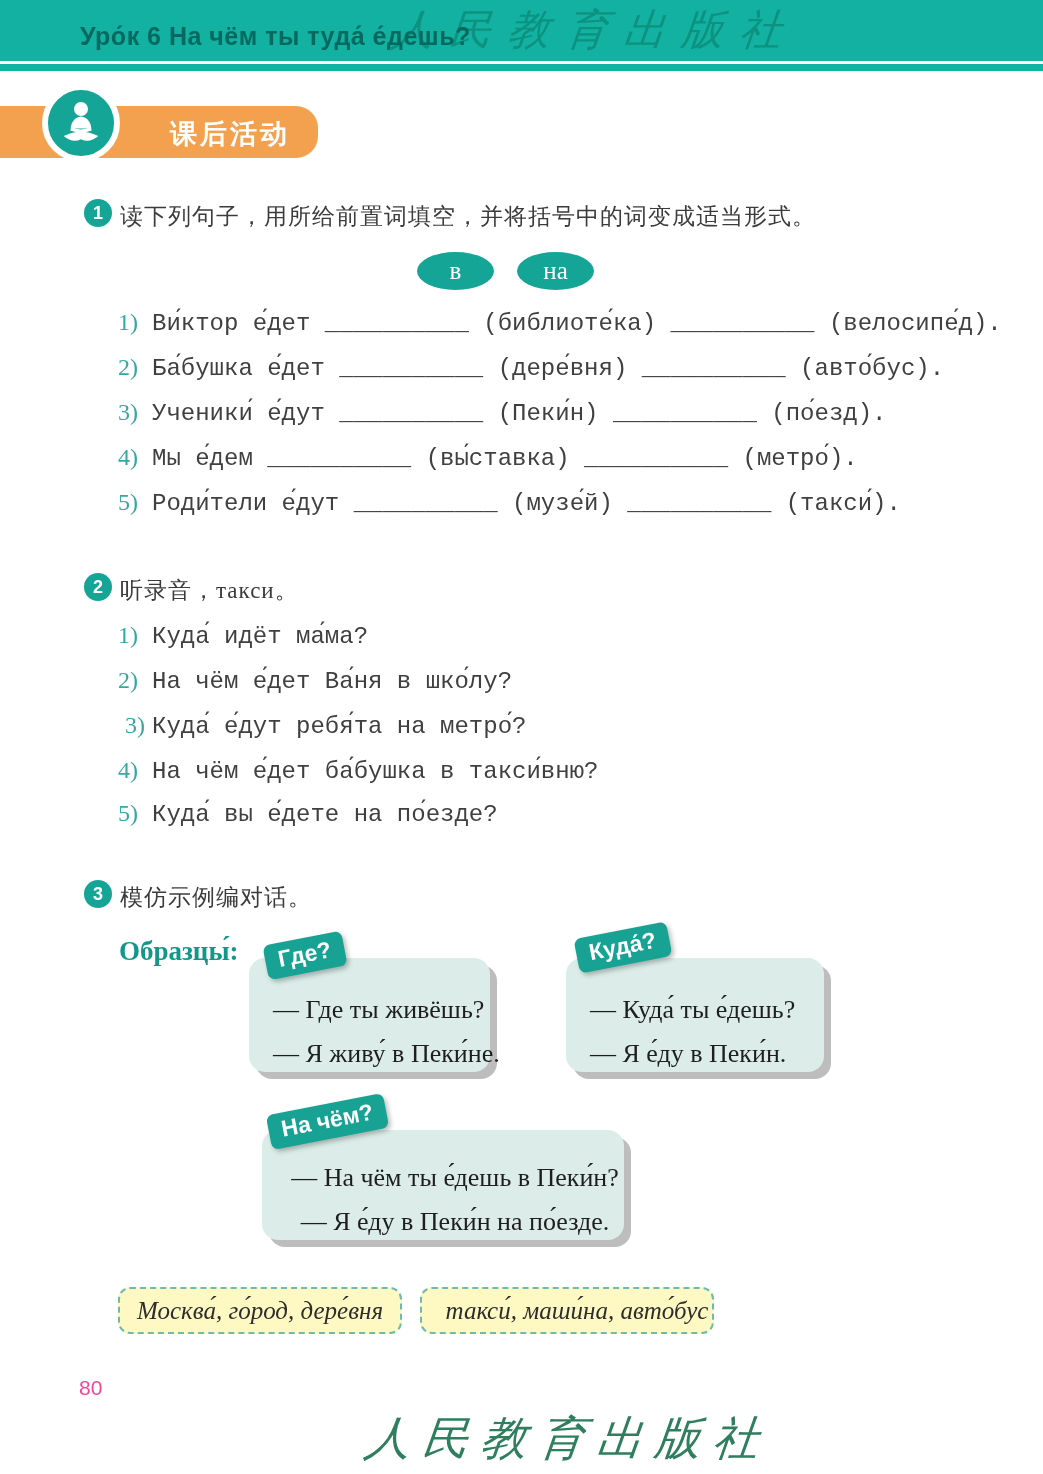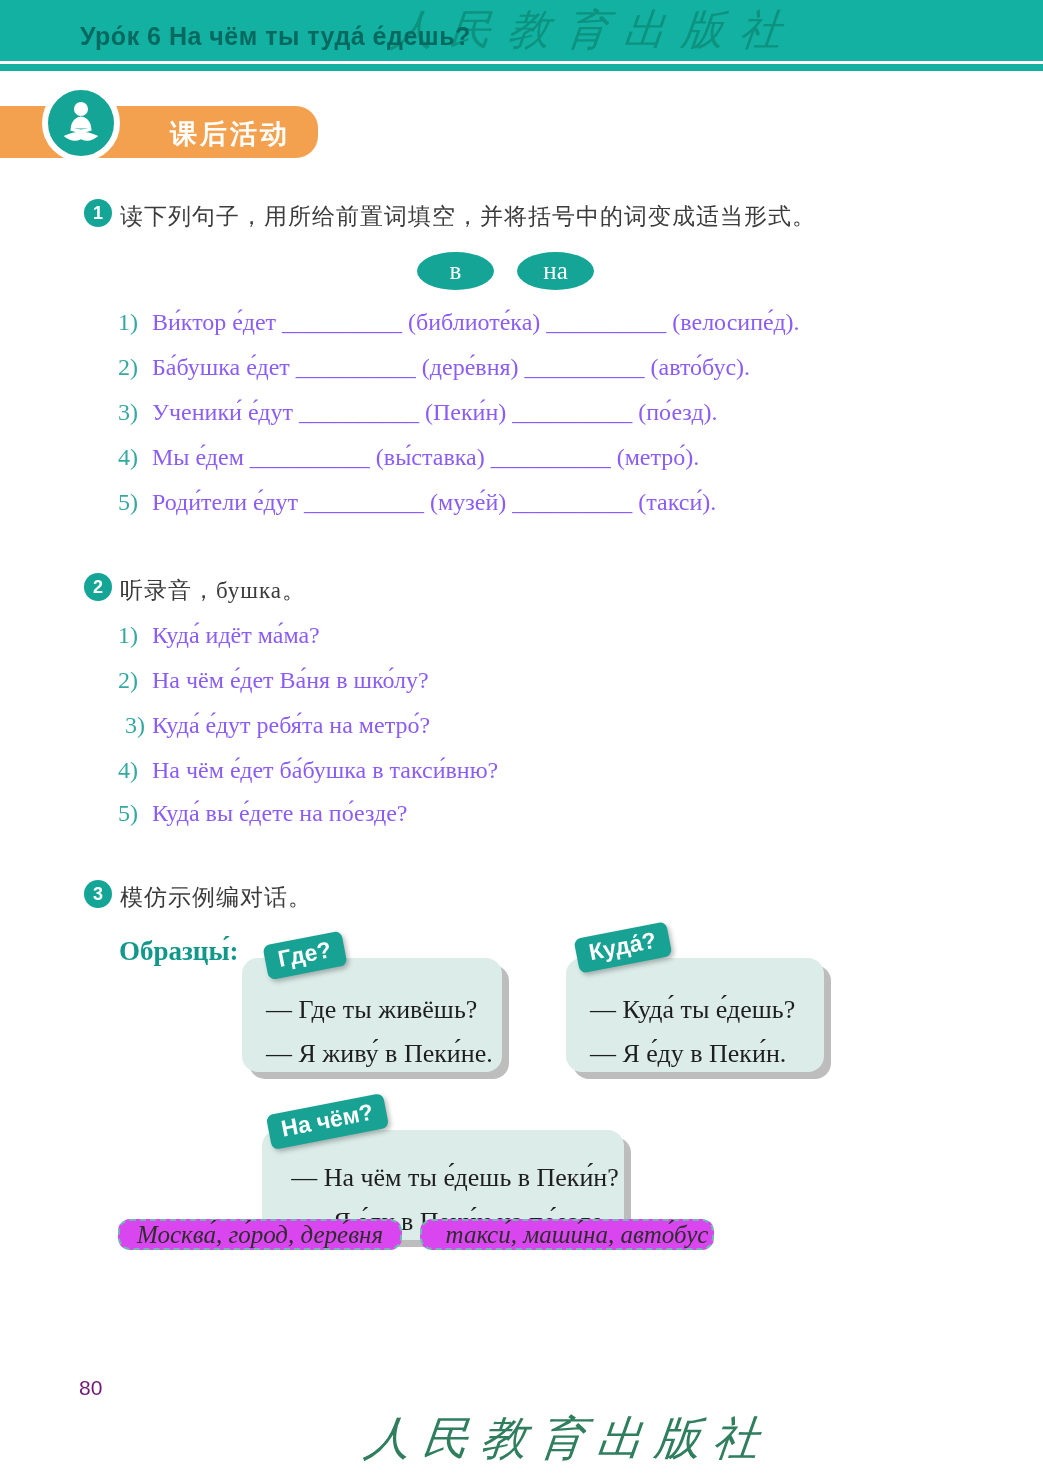--- a/index.html
+++ b/index.html
@@ -61,21 +61,21 @@
   
   .pill {
     position:absolute; top:252px; width:77px; height:38px;
     background:#14a597; border-radius:50%;
     color:#ffffff; font-size:25px;
     display:flex; align-items:center; justify-content:center;
   }
   
   .item { position:absolute; left:118px; white-space:nowrap; font-size:24px; }
   .item .n { color:#35a9a1; display:inline-block; width:34px; }
-  .item .t { color:#8b5cf6; }
+  .item .t { color:#404040;font-family:Liberation Mono, monospace; }
   
   .samples-label {
     position:absolute; left:119px; top:936px;
     font-weight:bold; font-size:27px; color:#11988b;
   }
   
   .dlg {
     position:absolute; background:#dcede9; border-radius:16px;
     box-shadow:7px 7px 0 #bdbdbd;
   }
@@ -83,28 +83,28 @@
   .dlg .line { font-size:26px; color:#1e1e1e; line-height:44px; white-space:nowrap; }
   .tag {
     position:absolute; background:#17a294; color:#ffffff;
     font-family:"Liberation Sans","DejaVu Sans",sans-serif;
     font-weight:bold; font-size:23px; padding:3px 13px 5px 13px;
     border-radius:7px; transform:rotate(-11deg);
     box-shadow:2px 3px 5px rgba(0,0,0,0.28); white-space:nowrap;
   }
   
   .wordbox {
-    position:absolute; top:1219px; height:31px;
-    background:#d946ef; border:2px dashed #6fb9b0; border-radius:12px;
+    position:absolute; top:1287px; height:47px;
+    background:#fef9c3; border:2px dashed #6fb9b0; border-radius:12px;
     display:flex; align-items:center; justify-content:center;
     font-style:italic; font-size:25px; color:#2d2d2d; white-space:nowrap;
   }
   
   .page-number {
-    position:absolute; left:79px; top:1376px; font-size:21px; color:#701a75;
+    position:absolute; left:79px; top:1376px; font-size:21px; color:#ec4899;
     font-family:"Liberation Sans","DejaVu Sans",sans-serif;
   }
   .footer-watermark {
     position:absolute; left:365px; top:1408px;
     font-size:46px; font-style:italic; color:#2f7e5d;
     letter-spacing:12px; white-space:nowrap; transform:skewX(-6deg);
   }
 </style>
 </head>
 <body>
@@ -145,21 +145,21 @@
     <span class="n">3)</span><span class="t">Ученики́ е́дут __________ (Пеки́н) __________ (по́езд).</span>
   </div>
   <div class="item" style="top:444px;">
     <span class="n">4)</span><span class="t">Мы е́дем __________ (вы́ставка) __________ (метро́).</span>
   </div>
   <div class="item" style="top:489px;">
     <span class="n">5)</span><span class="t">Роди́тели е́дут __________ (музе́й) __________ (такси́).</span>
   </div>
 
   <div class="exnum" style="left:84px; top:573px;">2</div>
-  <div class="instruction" style="top:575px;">听录音，бушка。</div>
+  <div class="instruction" style="top:575px;">听录音，такси。</div>
 
   <div class="item" style="top:622px;">
     <span class="n">1)</span><span class="t">Куда́ идёт ма́ма?</span>
   </div>
   <div class="item" style="top:667px;">
     <span class="n">2)</span><span class="t">На чём е́дет Ва́ня в шко́лу?</span>
   </div>
   <div class="item" style="top:712px;text-align:center;">
     <span class="n">3)</span><span class="t">Куда́ е́дут ребя́та на метро́?</span>
   </div>
@@ -168,21 +168,21 @@
   </div>
   <div class="item" style="top:800px;">
     <span class="n">5)</span><span class="t">Куда́ вы е́дете на по́езде?</span>
   </div>
 
   <div class="exnum" style="left:84px; top:880px;">3</div>
   <div class="instruction" style="top:882px;">模仿示例编对话。</div>
 
   <span class="samples-label">Образцы́:</span>
 
-  <div class="dlg" style="left:242px; top:958px; width:260px; height:114px;">
+  <div class="dlg" style="left:249px; top:958px; width:241px; height:114px;">
     <div class="lines">
       <div class="line">— Где ты живёшь?</div>
       <div class="line">— Я живу́ в Пеки́не.</div>
     </div>
   </div>
   <div class="tag" style="left:265px; top:938px;">Где?</div>
 
   <div class="dlg" style="left:566px; top:958px; width:258px; height:114px;">
     <div class="lines">
       <div class="line">— Куда́ ты е́дешь?</div>

